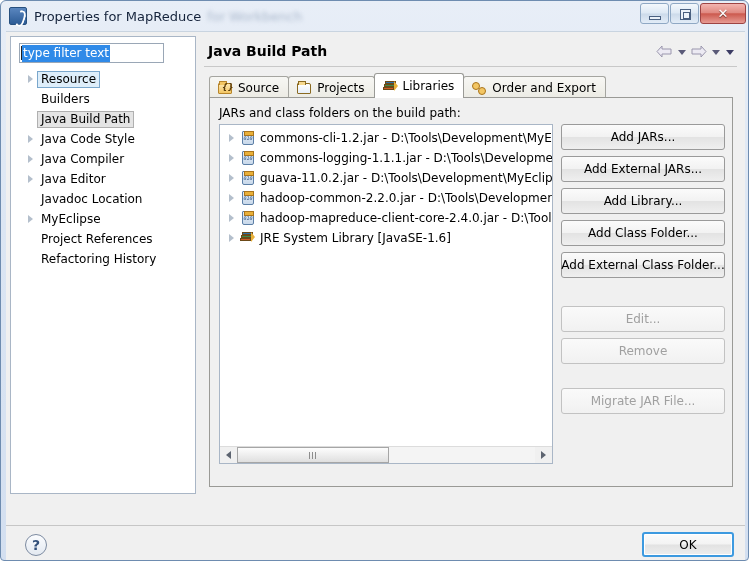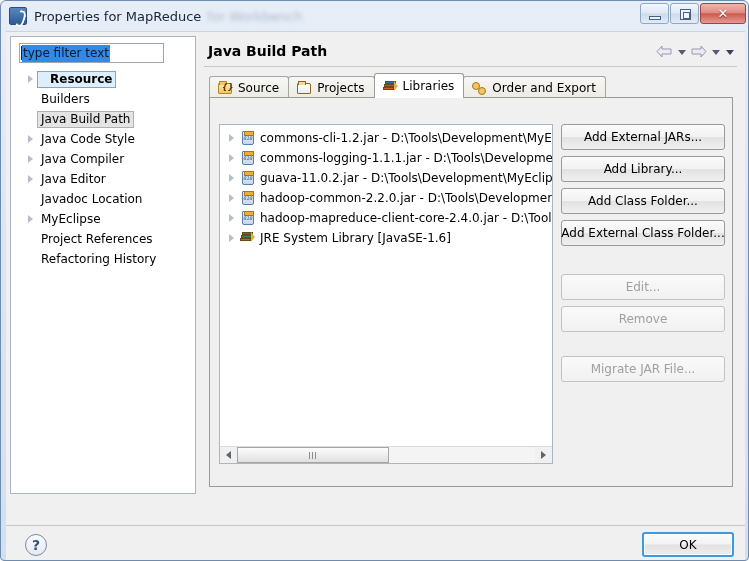--- a/index.html
+++ b/index.html
@@ -129,21 +129,21 @@
     display: flex; align-items: center;
     padding-left: 1px;
   }
   .filter-caret {
     width: 1px; height: 14px;
     background: #222;
     flex: none;
   }
   .filter-text {
     background: #2f8ae8;
-    color: #0f172a;
+    color: #ffffff;
     font-size: 12px;
     line-height: 15px;
     padding: 1px 1px 1px 1px;
     white-space: nowrap;
   }
   .tree {
     position: absolute; left: 0; top: 32px;
     width: 100%;
   }
   .tree-item {
@@ -164,22 +164,21 @@
   }
   .tree-label {
     font-size: 12px;
     color: #000000;
     padding: 1px 4px 2px 4px;
     line-height: 14px;
   }
   .tree-item.focused .tree-label {
     background: #deeefa;
     border: 1px solid #7aa7cc;
-    padding: 0px 3px 1px 12px;
-    font-weight: bold;
+    padding: 0px 3px 1px 3px;
   }
   .tree-item.selected .tree-label {
     background: #e4e4e4;
     border: 1px solid #b0b0b0;
     padding: 0px 3px 1px 3px;
   }
 
   
   .right-pane {
     position: absolute;
@@ -585,20 +584,21 @@
         <div class="tab">
           <span class="ticon">
             <i class="order-ic"></i>
           </span>
           <span>Order and Export</span>
         </div>
       </div>
 
       <div class="tabpanel">
 
+        <div class="panel-label">JARs and class folders on the build path:</div>
 
         <div class="list-box">
           <div class="list-clip">
 
             <div class="list-row">
               <span class="row-twisty">
                   <i class="arrow"></i>
                 </span>
               <span class="row-icon">
                   <i class="jar-ic"></i>
@@ -672,20 +672,21 @@
                 <i class="sb-grip"></i>
               </span>
             </span>
             <span class="sb-arrow">
                 <i class="tri-r"></i>
               </span>
           </div>
         </div>
 
         <div class="btn-col">
+          <div class="btn">Add JARs...</div>
           <div class="btn">Add External JARs...</div>
           <div class="btn">Add Library...</div>
           <div class="btn">Add Class Folder...</div>
           <div class="btn">Add External Class Folder...</div>
           <div class="btn disabled gap">Edit...</div>
           <div class="btn disabled">Remove</div>
           <div class="btn disabled gap2">Migrate JAR File...</div>
         </div>
 
       </div>

